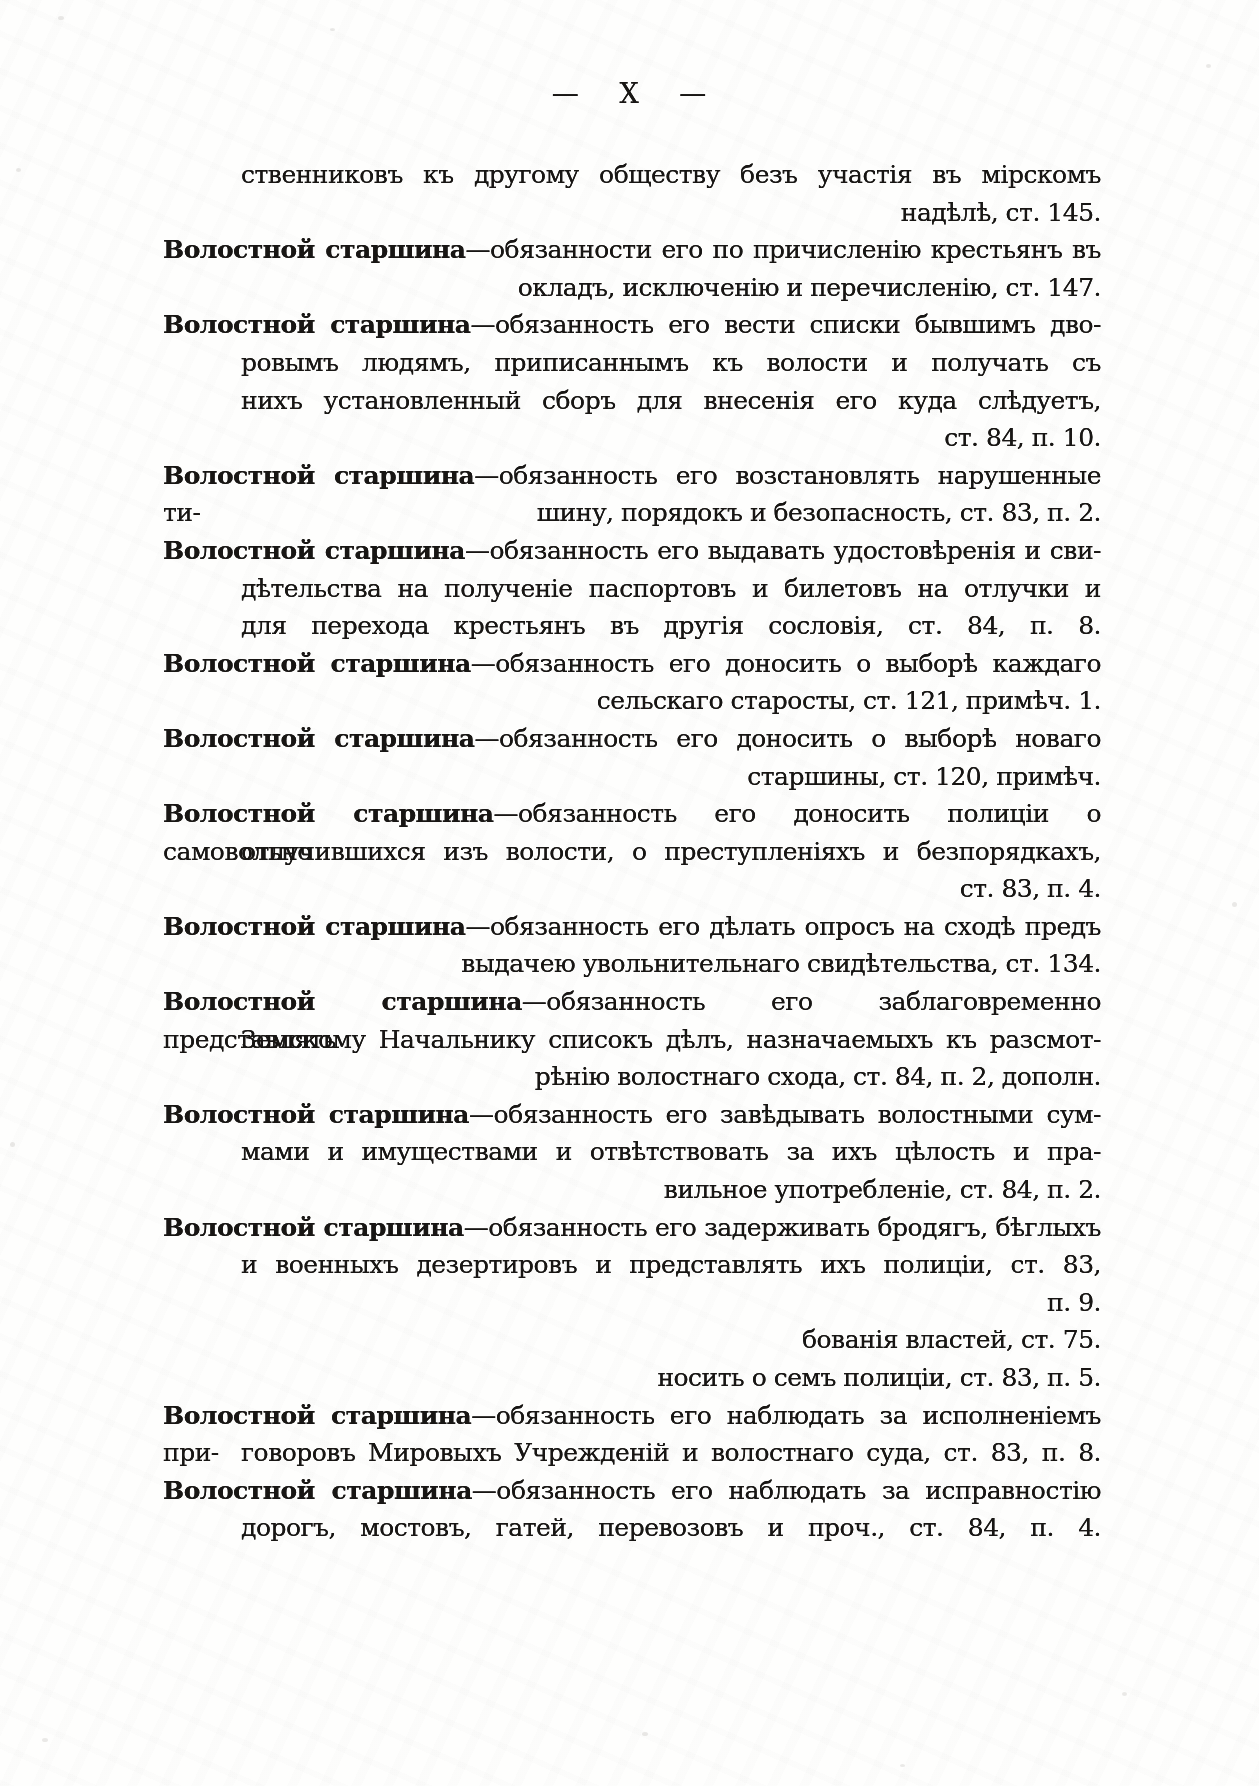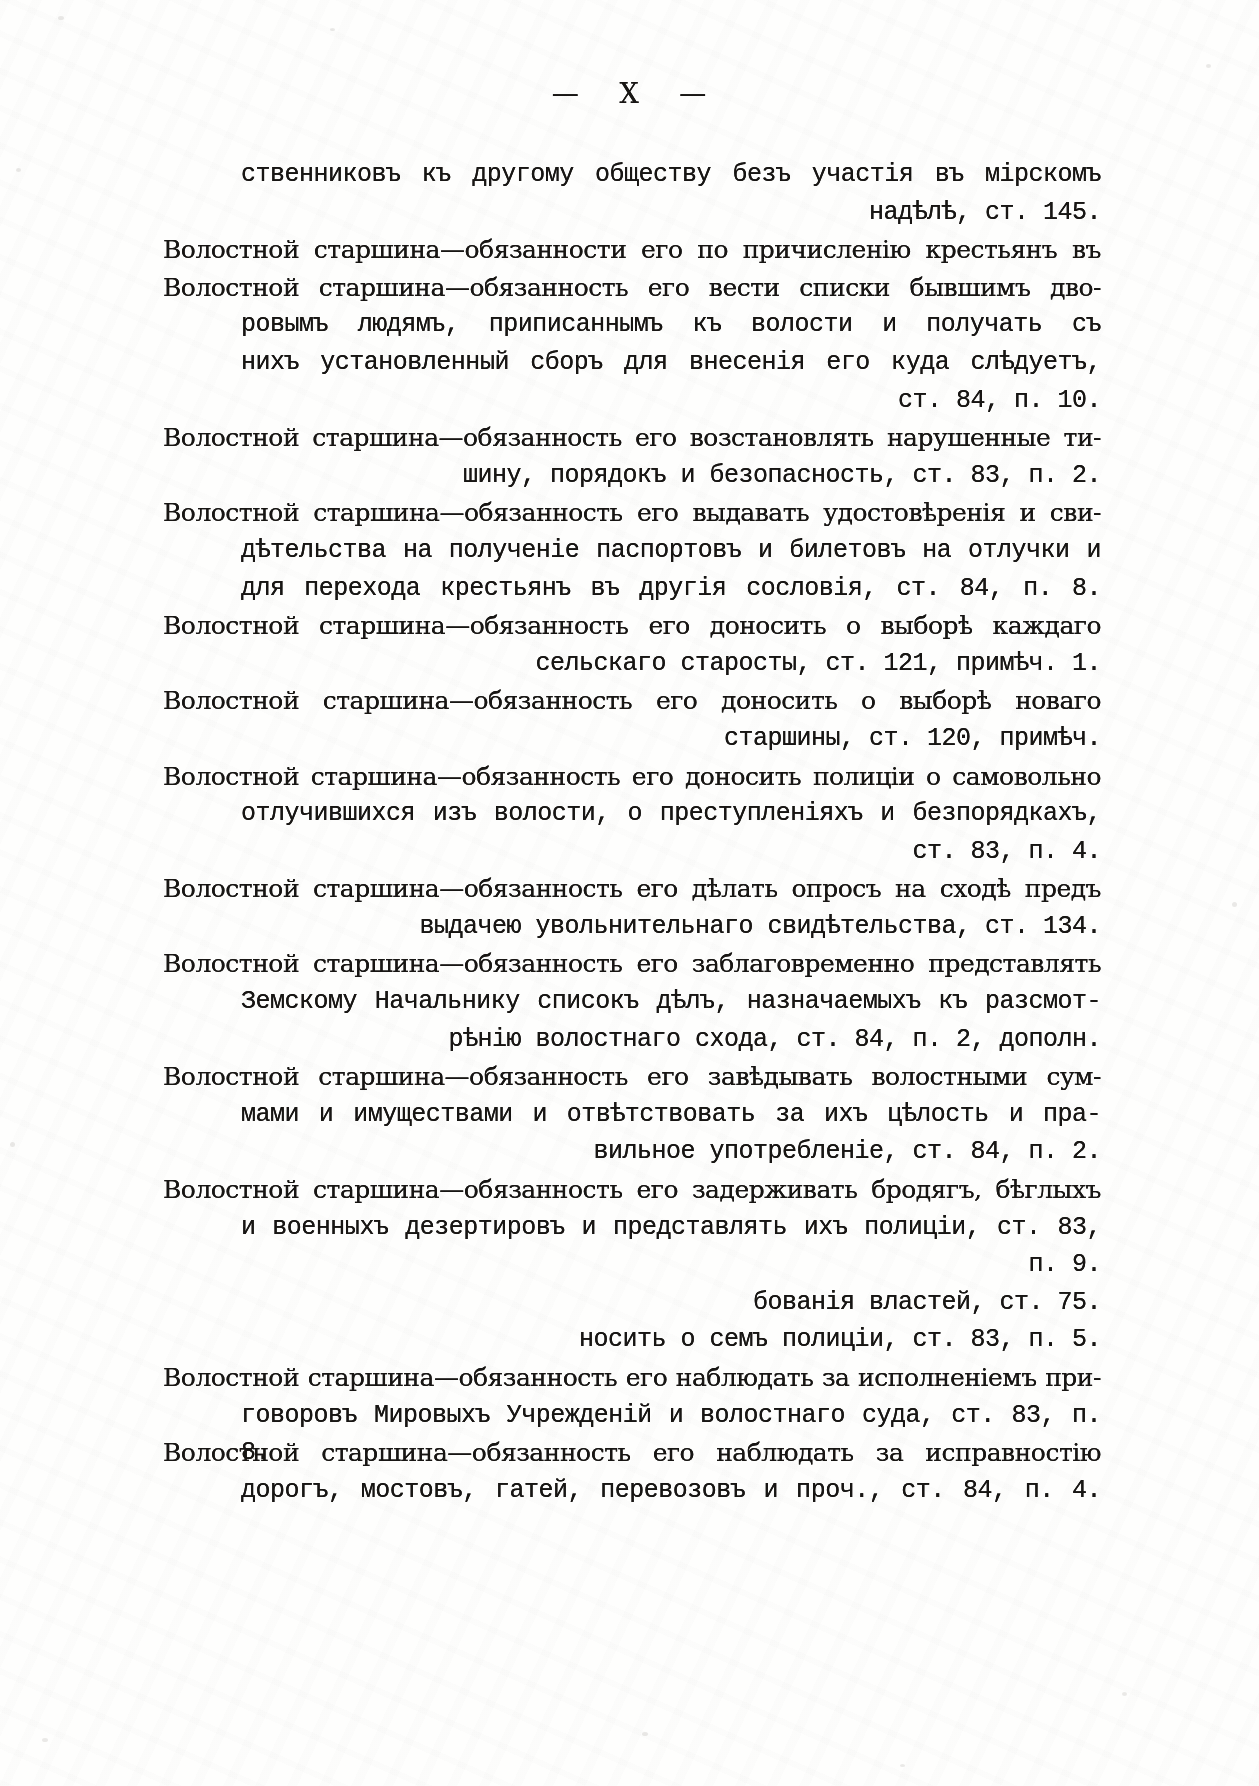--- a/index.html
+++ b/index.html
@@ -51,46 +51,46 @@
     line-height:37.6px;
     height:37.6px;
     letter-spacing:-0.5px;
     white-space:normal;
     text-align:right;
     text-shadow:0 0 0.5px currentColor;
     overflow:visible;
   }
   .line.cont{
     padding-left:78px;
-    font-family:Liberation Mono, monospace;
   }
   .line.just{
     text-align:justify;
     text-align-last:justify;
   }
   .lead{
-    font-weight:400;
+    font-weight:700;
   }
   .speck{
     position:absolute;
     border-radius:50%;
     background:rgba(110,105,100,0.14);
     pointer-events:none;
   }
 </style>
 </head>
 <body>
 
 <div class="page">
   <div class="page-number">— X —</div>
 
   <div class="text-block">
       <div class="line cont just">ственниковъ къ другому обществу безъ участія въ мірскомъ</div>
       <div class="line cont">надѣлѣ, ст. 145.</div>
       <div class="line just"><span class="lead">Волостной старшина</span>—обязанности его по причисленію крестьянъ въ</div>
+      <div class="line cont">окладъ, исключенію и перечисленію, ст. 147.</div>
       <div class="line just"><span class="lead">Волостной старшина</span>—обязанность его вести списки бывшимъ дво-</div>
       <div class="line cont just">ровымъ людямъ, приписаннымъ къ волости и получать съ</div>
       <div class="line cont just">нихъ установленный сборъ для внесенія его куда слѣдуетъ,</div>
       <div class="line cont">ст. 84, п. 10.</div>
       <div class="line just"><span class="lead">Волостной старшина</span>—обязанность его возстановлять нарушенные ти-</div>
       <div class="line cont">шину, порядокъ и безопасность, ст. 83, п. 2.</div>
       <div class="line just"><span class="lead">Волостной старшина</span>—обязанность его выдавать удостовѣренія и сви-</div>
       <div class="line cont just">дѣтельства на полученіе паспортовъ и билетовъ на отлучки и</div>
       <div class="line cont just">для перехода крестьянъ въ другія сословія, ст. 84, п. 8.</div>
       <div class="line just"><span class="lead">Волостной старшина</span>—обязанность его доносить о выборѣ каждаго</div>

